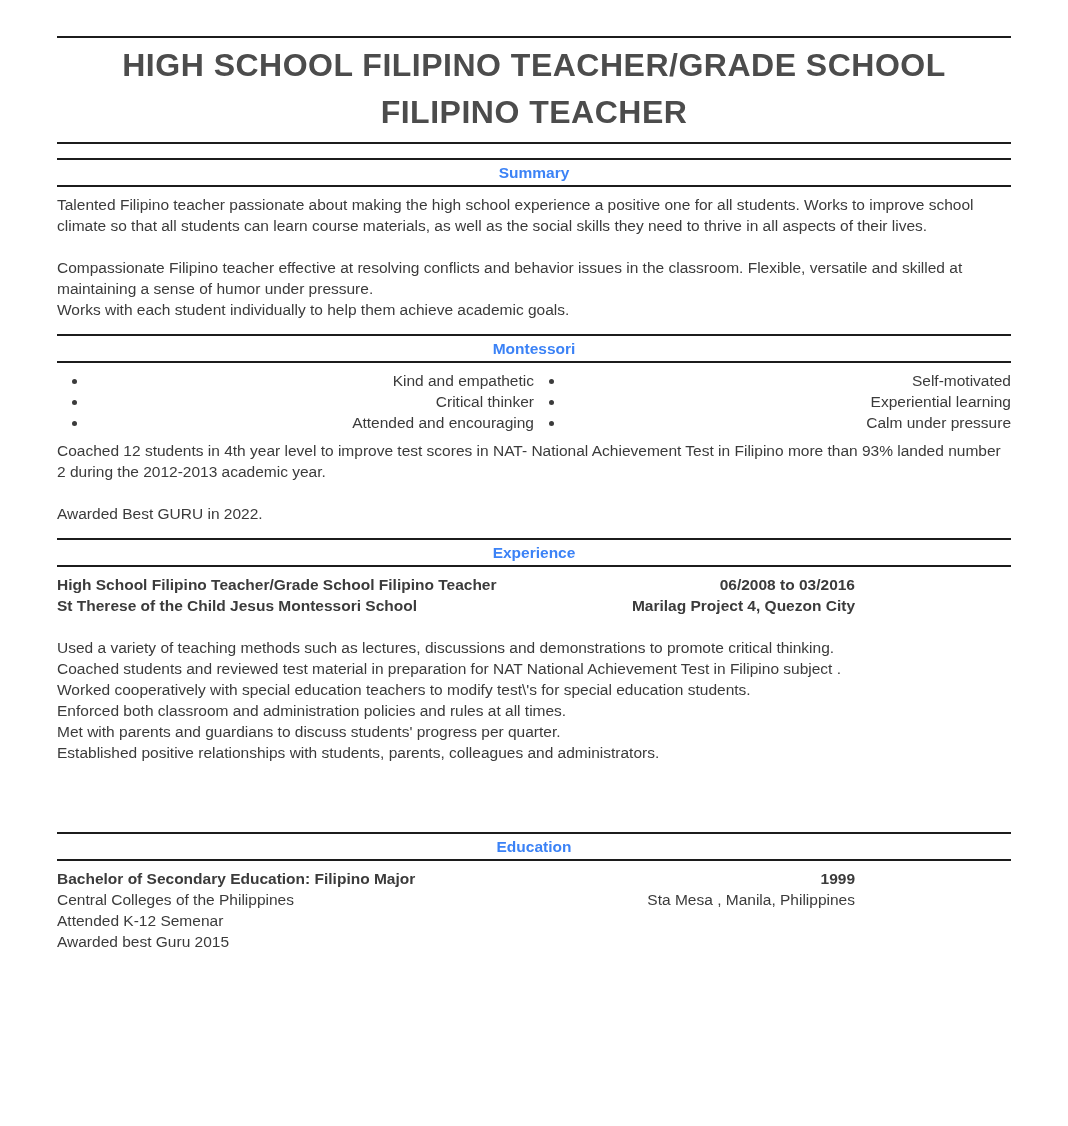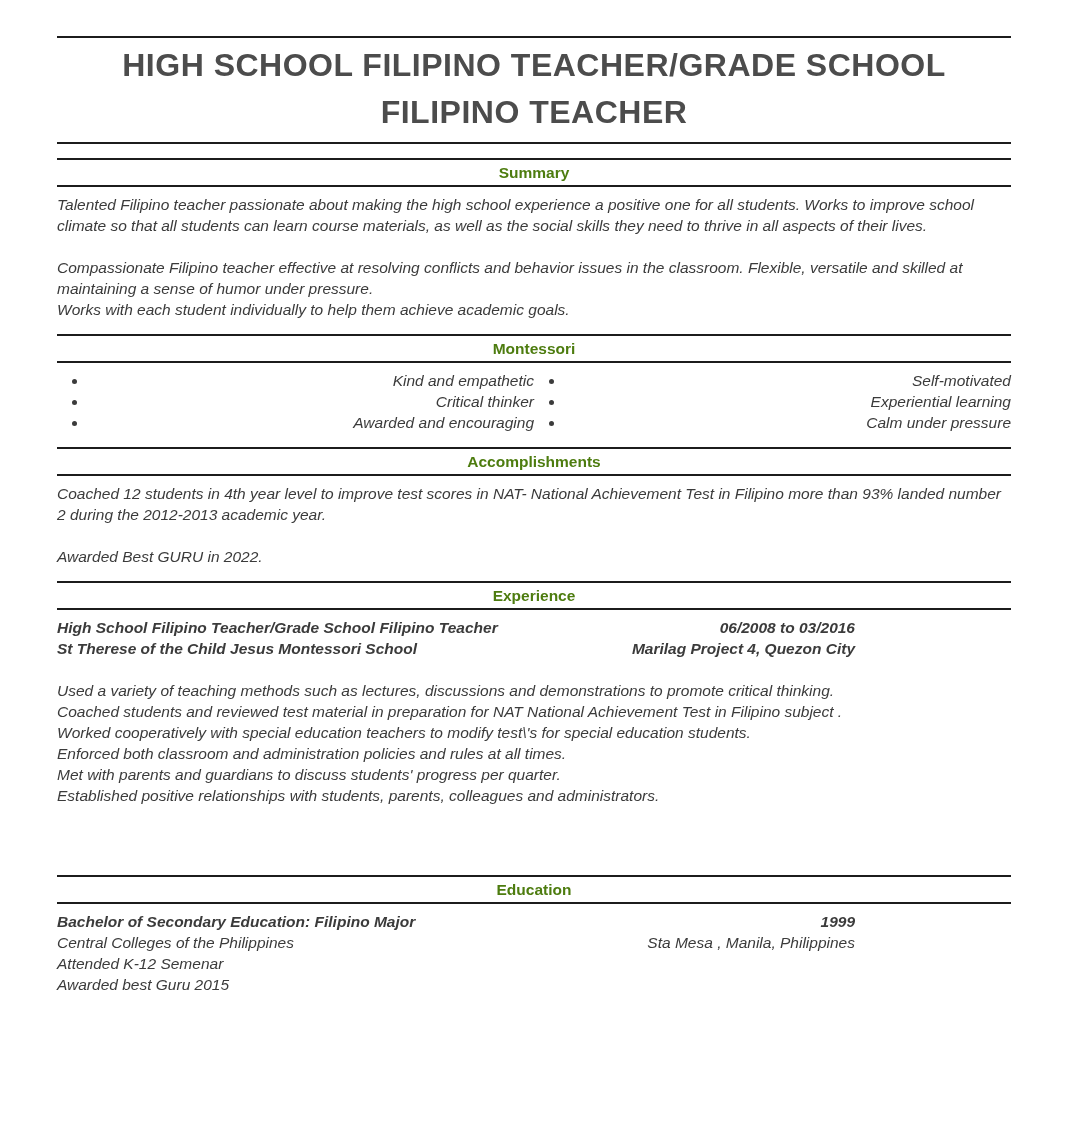--- a/index.html
+++ b/index.html
@@ -25,23 +25,23 @@
     line-height: 47px;
     font-weight: bold;
     letter-spacing: 0.5px;
     color: #4c4c4c;
   }
   .sec-head { margin-top: 14px; }
   .sec-head .heading {
     text-align: center;
     font-weight: bold;
     padding: 2px 0;
-    color: #4d7c0f;
+    color: #3b82f6;
   }
-  .sec-body { padding-top: 7px; font-style: italic; }
+  .sec-body { padding-top: 7px; }
   p { margin: 0; }
   .gap { height: 21px; }
   .hl-cols { display: flex; }
   .hl-col { width: 50%; text-align: right; }
   .hl-col ul { margin: 0; padding-left: 31px; }
   .hl-col li { padding-left: 1px; }
   .meta-row { display: flex; }
   .meta-row .left { flex: 1; }
   .meta-row .right { padding-right: 156px; white-space: nowrap; }
   .bold { font-weight: bold; }
@@ -72,38 +72,33 @@
     <div class="rule"></div>
     <div class="heading">Montessori</div>
     <div class="rule"></div>
   </div>
   <div class="sec-body">
     <div class="hl-cols">
       <div class="hl-col">
         <ul>
           <li>Kind and empathetic</li>
           <li>Critical thinker</li>
-          <li>Awarded and encouraging</li>
+          <li>Attended and encouraging</li>
         </ul>
       </div>
       <div class="hl-col">
         <ul>
           <li>Self-motivated</li>
           <li>Experiential learning</li>
           <li>Calm under pressure</li>
         </ul>
       </div>
     </div>
   </div>
 
-  <div class="sec-head">
-    <div class="rule"></div>
-    <div class="heading">Accomplishments</div>
-    <div class="rule"></div>
-  </div>
   <div class="sec-body">
     <p>Coached 12  students in 4th year level  to improve test scores in NAT- National Achievement Test in Filipino more than 93% landed number 2 during the 2012-2013 academic year.</p>
     <div class="gap"></div>
     <p>Awarded Best GURU in 2022.</p>
   </div>
 
   <div class="sec-head">
     <div class="rule"></div>
     <div class="heading">Experience</div>
     <div class="rule"></div>

